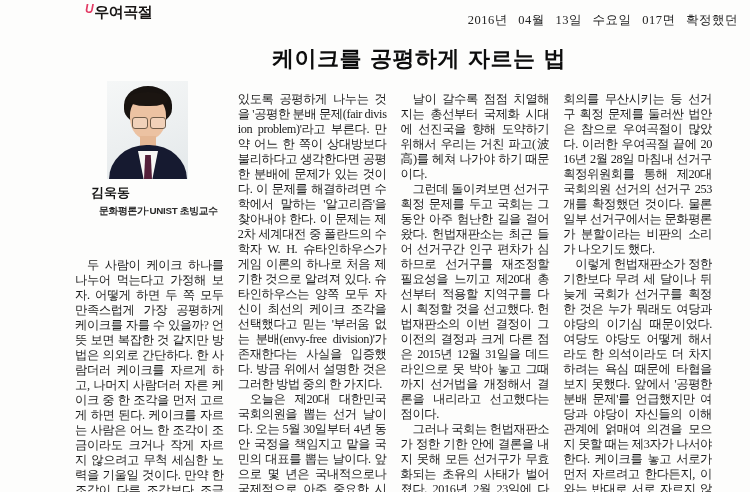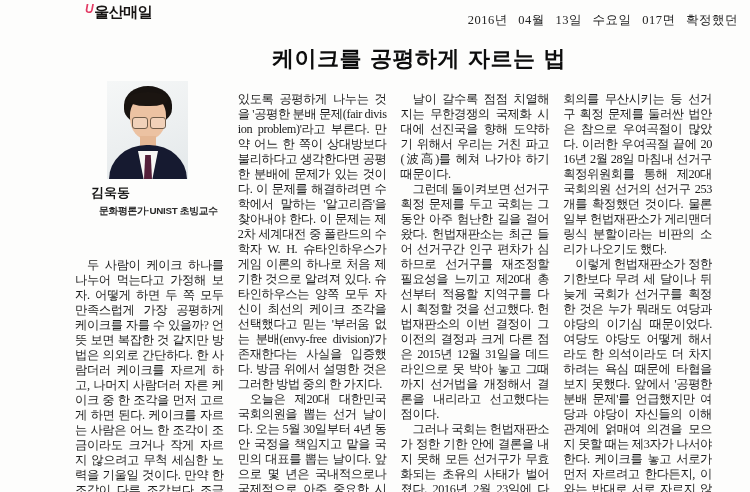--- a/index.html
+++ b/index.html
@@ -88,21 +88,21 @@
     font-weight:bold; font-size:9.8px; color:#2a2a2a; letter-spacing:-0.3px;
   }
 </style>
 </head>
 <body>
 
 <div class="page">
 
   <div class="masthead">
     <span class="mark">U</span>
-    <span>울산매일</span>
+    <span>우여곡절</span>
   </div>
   <div class="dateline">2016년 04월 13일 수요일 017면 확정했던</div>
   <h1 class="headline">케이크를 공평하게 자르는 법</h1>
 
   <div class="content">
 
     <div class="col">
       <div class="author-block">
         <div class="portrait">
           <div class="p-hair"></div>
@@ -121,24 +121,24 @@
       <p class="body-text indent col1-text">두 사람이 케이크 하나를 나누어 먹는다고 가정해 보자. 어떻게 하면 두 쪽 모두 만족스럽게 가장 공평하게 케이크를 자를 수 있을까? 언뜻 보면 복잡한 것 같지만 방법은 의외로 간단하다. 한 사람더러 케이크를 자르게 하고, 나머지 사람더러 자른 케이크 중 한 조각을 먼저 고르게 하면 된다. 케이크를 자르는 사람은 어느 한 조각이 조금이라도 크거나 작게 자르지 않으려고 무척 세심한 노력을 기울일 것이다. 만약 한 조각이 다른 조각보다 조금이라도 크다면 상대방이 그 큰 조각을 고를 것이고, 그렇게 되면 자신은 작은 조각을 차지할 수밖에 없기 때문이다.</p>
 
     </div>
 
     <div class="col">
       <p class="body-text first-para">있도록 공평하게 나누는 것을 '공평한 분배 문제(fair division problem)'라고 부른다. 만약 어느 한 쪽이 상대방보다 불리하다고 생각한다면 공평한 분배에 문제가 있는 것이다. 이 문제를 해결하려면 수학에서 말하는 '알고리즘'을 찾아내야 한다. 이 문제는 제2차 세계대전 중 폴란드의 수학자 W. H. 슈타인하우스가 게임 이론의 하나로 처음 제기한 것으로 알려져 있다. 슈타인하우스는 양쪽 모두 자신이 최선의 케이크 조각을 선택했다고 믿는 '부러움 없는 분배(envy-free division)'가 존재한다는 사실을 입증했다. 방금 위에서 설명한 것은 그러한 방법 중의 한 가지다.</p>
       <p class="body-text indent">오늘은 제20대 대한민국 국회의원을 뽑는 선거 날이다. 오는 5월 30일부터 4년 동안 국정을 책임지고 맡을 국민의 대표를 뽑는 날이다. 앞으로 몇 년은 국내적으로나 국제적으로 아주 중요한 시기이기 때문에 능력 있고 오직 국민을 위해 일할 수 있는 일꾼을 뽑는 일이 그 무엇보다도 중요하다. 앞으로 대한민국의 미래는 이번 국회의원 선거에 달려 있다고 해도 그렇게 틀린 말이 아닐 것이다.</p>
     </div>
 
     <div class="col">
-      <p class="body-text indent first-para">날이 갈수록 점점 치열해지는 무한경쟁의 국제화 시대에 선진국을 향해 도약하기 위해서 우리는 거친 파고(波高)를 헤쳐 나가야 하기 때문이다.</p>
+      <p class="body-text indent first-para">날이 갈수록 점점 치열해지는 총선부터 국제화 시대에 선진국을 향해 도약하기 위해서 우리는 거친 파고(波高)를 헤쳐 나가야 하기 때문이다.</p>
       <p class="body-text indent">그런데 돌이켜보면 선거구 획정 문제를 두고 국회는 그동안 아주 험난한 길을 걸어 왔다. 헌법재판소는 최근 들어 선거구간 인구 편차가 심하므로 선거구를 재조정할 필요성을 느끼고 제20대 총선부터 적용할 지역구를 다시 획정할 것을 선고했다. 헌법재판소의 이번 결정이 그 이전의 결정과 크게 다른 점은 2015년 12월 31일을 데드라인으로 못 박아 놓고 그때까지 선거법을 개정해서 결론을 내리라고 선고했다는 점이다.</p>
       <p class="body-text indent">그러나 국회는 헌법재판소가 정한 기한 안에 결론을 내지 못해 모든 선거구가 무효화되는 초유의 사태가 벌어졌다. 2016년 2월 23일에 다시 선거구 획정 합의가 이뤄졌기 때문에 이제 해결되나 싶더니 2월 24일부터 테러방지법 직권상정에 대한 반발로 필리버스터가 진행되면서 선거구 획정을 포함한 선거법 개정안 표결이 다시 불확실해졌다. 이렇게 여당과 야당이 서로 합의했던 본</p>
     </div>
 
     <div class="col">
-      <p class="body-text first-para">회의를 무산시키는 등 선거구 획정 문제를 둘러싼 법안은 참으로 우여곡절이 많았다. 이러한 우여곡절 끝에 2016년 2월 28일 마침내 선거구 획정위원회를 통해 제20대 국회의원 선거의 선거구 253개를 확정했던 것이다. 물론 일부 헌법재판소가 게리맨더링식 분할이라는 비판의 소리가 나오기도 했다.</p>
+      <p class="body-text first-para">회의를 무산시키는 등 선거구 획정 문제를 둘러싼 법안은 참으로 우여곡절이 많았다. 이러한 우여곡절 끝에 2016년 2월 28일 마침내 선거구 획정위원회를 통해 제20대 국회의원 선거의 선거구 253개를 확정했던 것이다. 물론 일부 선거구에서는 문화평론가 분할이라는 비판의 소리가 나오기도 했다.</p>
       <p class="body-text indent">이렇게 헌법재판소가 정한 기한보다 무려 세 달이나 뒤늦게 국회가 선거구를 획정한 것은 누가 뭐래도 여당과 야당의 이기심 때문이었다. 여당도 야당도 어떻게 해서라도 한 의석이라도 더 차지하려는 욕심 때문에 타협을 보지 못했다. 앞에서 '공평한 분배 문제'를 언급했지만 여당과 야당이 자신들의 이해관계에 얽매여 의견을 모으지 못할 때는 제3자가 나서야 한다. 케이크를 놓고 서로가 먼저 자르려고 한다든지, 이와는 반대로 서로 자르지 않으려고 한다든지 하면 어떻게 해야 할까? 두 아이가 이해관계 때문에 케이크를 자르지 못할 때는 어머니가 나서 잘라 주는 수밖에 없다. 만약 여당과 야당이 결정하지 못한다면 국민이 특별위원회를 구성해 이 문제를 해결해야 했던 것이다.</p>
     </div>
 
   </div>
 </div>
 
 </body></html>

